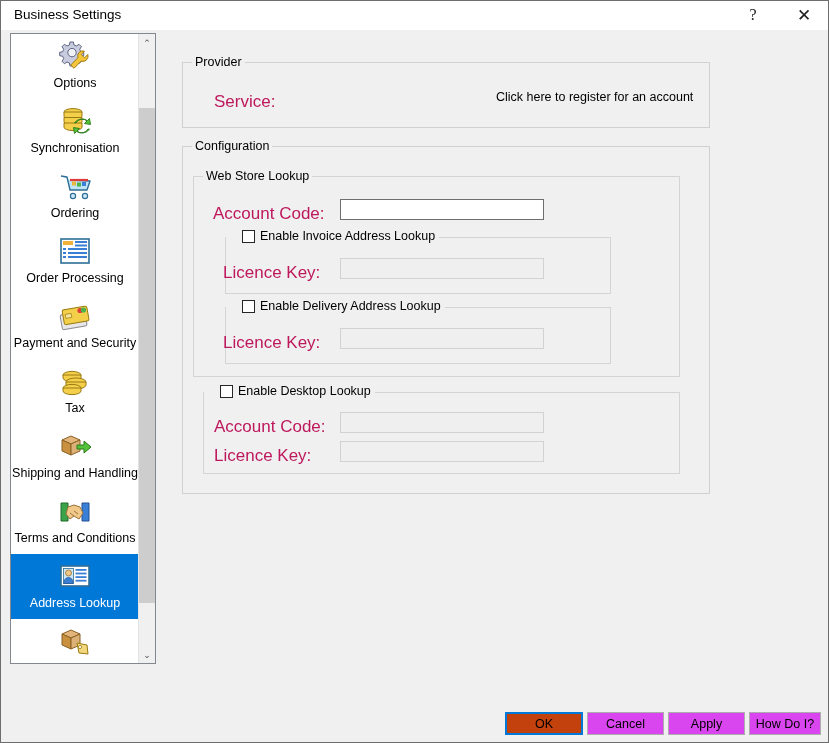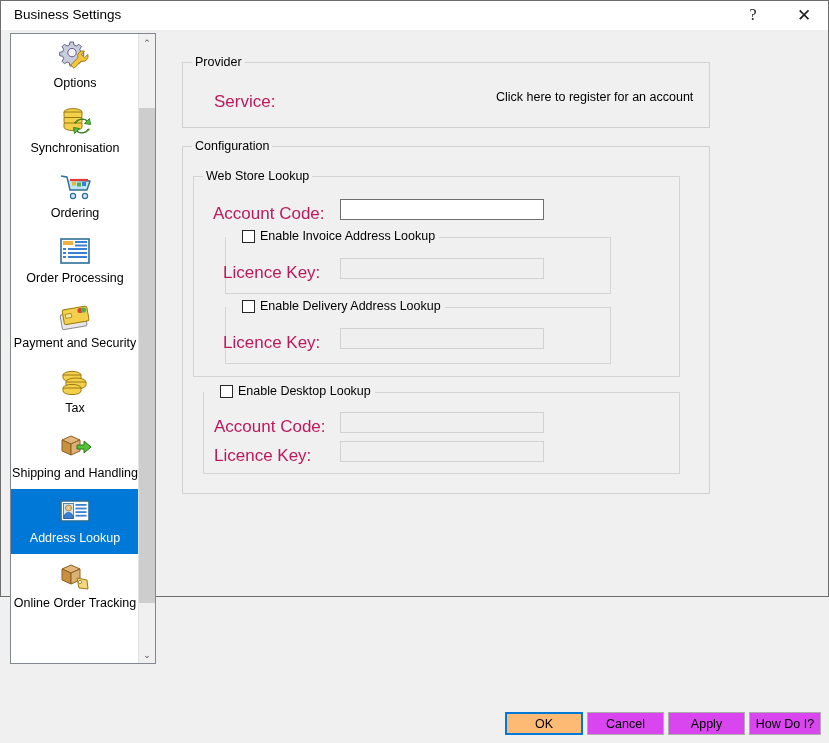--- a/index.html
+++ b/index.html
@@ -12,21 +12,21 @@
     font-family: "Liberation Sans", sans-serif;
     background: #f0f0f0;
     overflow: hidden;
     -webkit-font-smoothing: antialiased;
   }
 
   .dialog {
     position: absolute;
     left: 0; top: 0;
     width: 829px;
-    height: 597px;
+    height: 743px;
     background: #f0f0f0;
     border: 1px solid #6d6d6d;
     box-sizing: border-box;
   }
 
   
   .titlebar {
     position: absolute;
     left: 0; top: 0;
     width: 827px;
@@ -303,21 +303,21 @@
     font-size: 12.5px;
     color: #000000;
     cursor: default;
     padding: 0;
     display: flex;
     align-items: center;
     justify-content: center;
   }
   .btn.default {
     border: 2px solid #0078d7;
-    background: #fdba74;
+    background: #c2410c;
   }
   .btn-ok     { left: 504px; width: 78px; }
   .btn-cancel { left: 586px; width: 77px; }
   .btn-apply  { left: 667px; width: 77px; }
   .btn-howdo  { left: 748px; width: 72px; }
 </style>
 </head>
 <body>
 
 <div class="dialog">
@@ -417,20 +417,29 @@
       <div class="side-item">
         <svg class="side-icon" viewBox="0 0 36 36">
           <path d="M5 12 l9-4 9 4 -9 4z" fill="#e3b57a" stroke="#8a6123" stroke-width="1"></path>
           <path d="M5 12 v11 l9 4 V16z" fill="#c9913f" stroke="#8a6123" stroke-width="1"></path>
           <path d="M23 12 v11 l-9 4 V16z" fill="#dcb177" stroke="#8a6123" stroke-width="1"></path>
           <path d="M20 17 h7 v-4 l7 6 -7 6 v-4 h-7z" fill="#53c23a" stroke="#2a7a18" stroke-width="1"></path>
         </svg>
         <div class="side-label">Shipping and Handling</div>
       </div>
 
+      <div class="side-item">
+        <svg class="side-icon" viewBox="0 0 36 36">
+          <path d="M4 10 h7 v18 H4z" fill="#3aa34a" stroke="#1f6b2d" stroke-width="1"></path>
+          <path d="M32 10 h-7 v18 h7z" fill="#3a7fd6" stroke="#24518f" stroke-width="1"></path>
+          <path d="M11 14 l6-2 6 2 3 6 -4 6 -5-3 -4 3 -4-5z" fill="#f0c98a" stroke="#9a7035" stroke-width="1"></path>
+          <path d="M13 20 l4 3 M17 18 l4 3" stroke="#9a7035" stroke-width="1"></path>
+        </svg>
+        <div class="side-label">Terms and Conditions</div>
+      </div>
 
       <div class="side-item selected">
         <svg class="side-icon" viewBox="0 0 36 36">
           <rect x="4" y="8" width="28" height="20" fill="#ffffff" stroke="#2d6f96" stroke-width="1.6"></rect>
           <rect x="6.5" y="10.5" width="10" height="15" fill="#cfe8f7" stroke="#2d6f96" stroke-width="0.8"></rect>
           <circle cx="11.5" cy="15" r="3" fill="#f0c98a" stroke="#9a7035" stroke-width="0.8"></circle>
           <path d="M6.8 25.5 c0-4 2.2-6 4.7-6 s4.7 2 4.7 6z" fill="#3a7fd6" stroke="#24518f" stroke-width="0.7"></path>
           <g fill="#3a7fd6">
             <rect x="18.5" y="11" width="11" height="1.8"></rect>
             <rect x="18.5" y="14.6" width="11" height="1.8"></rect>

